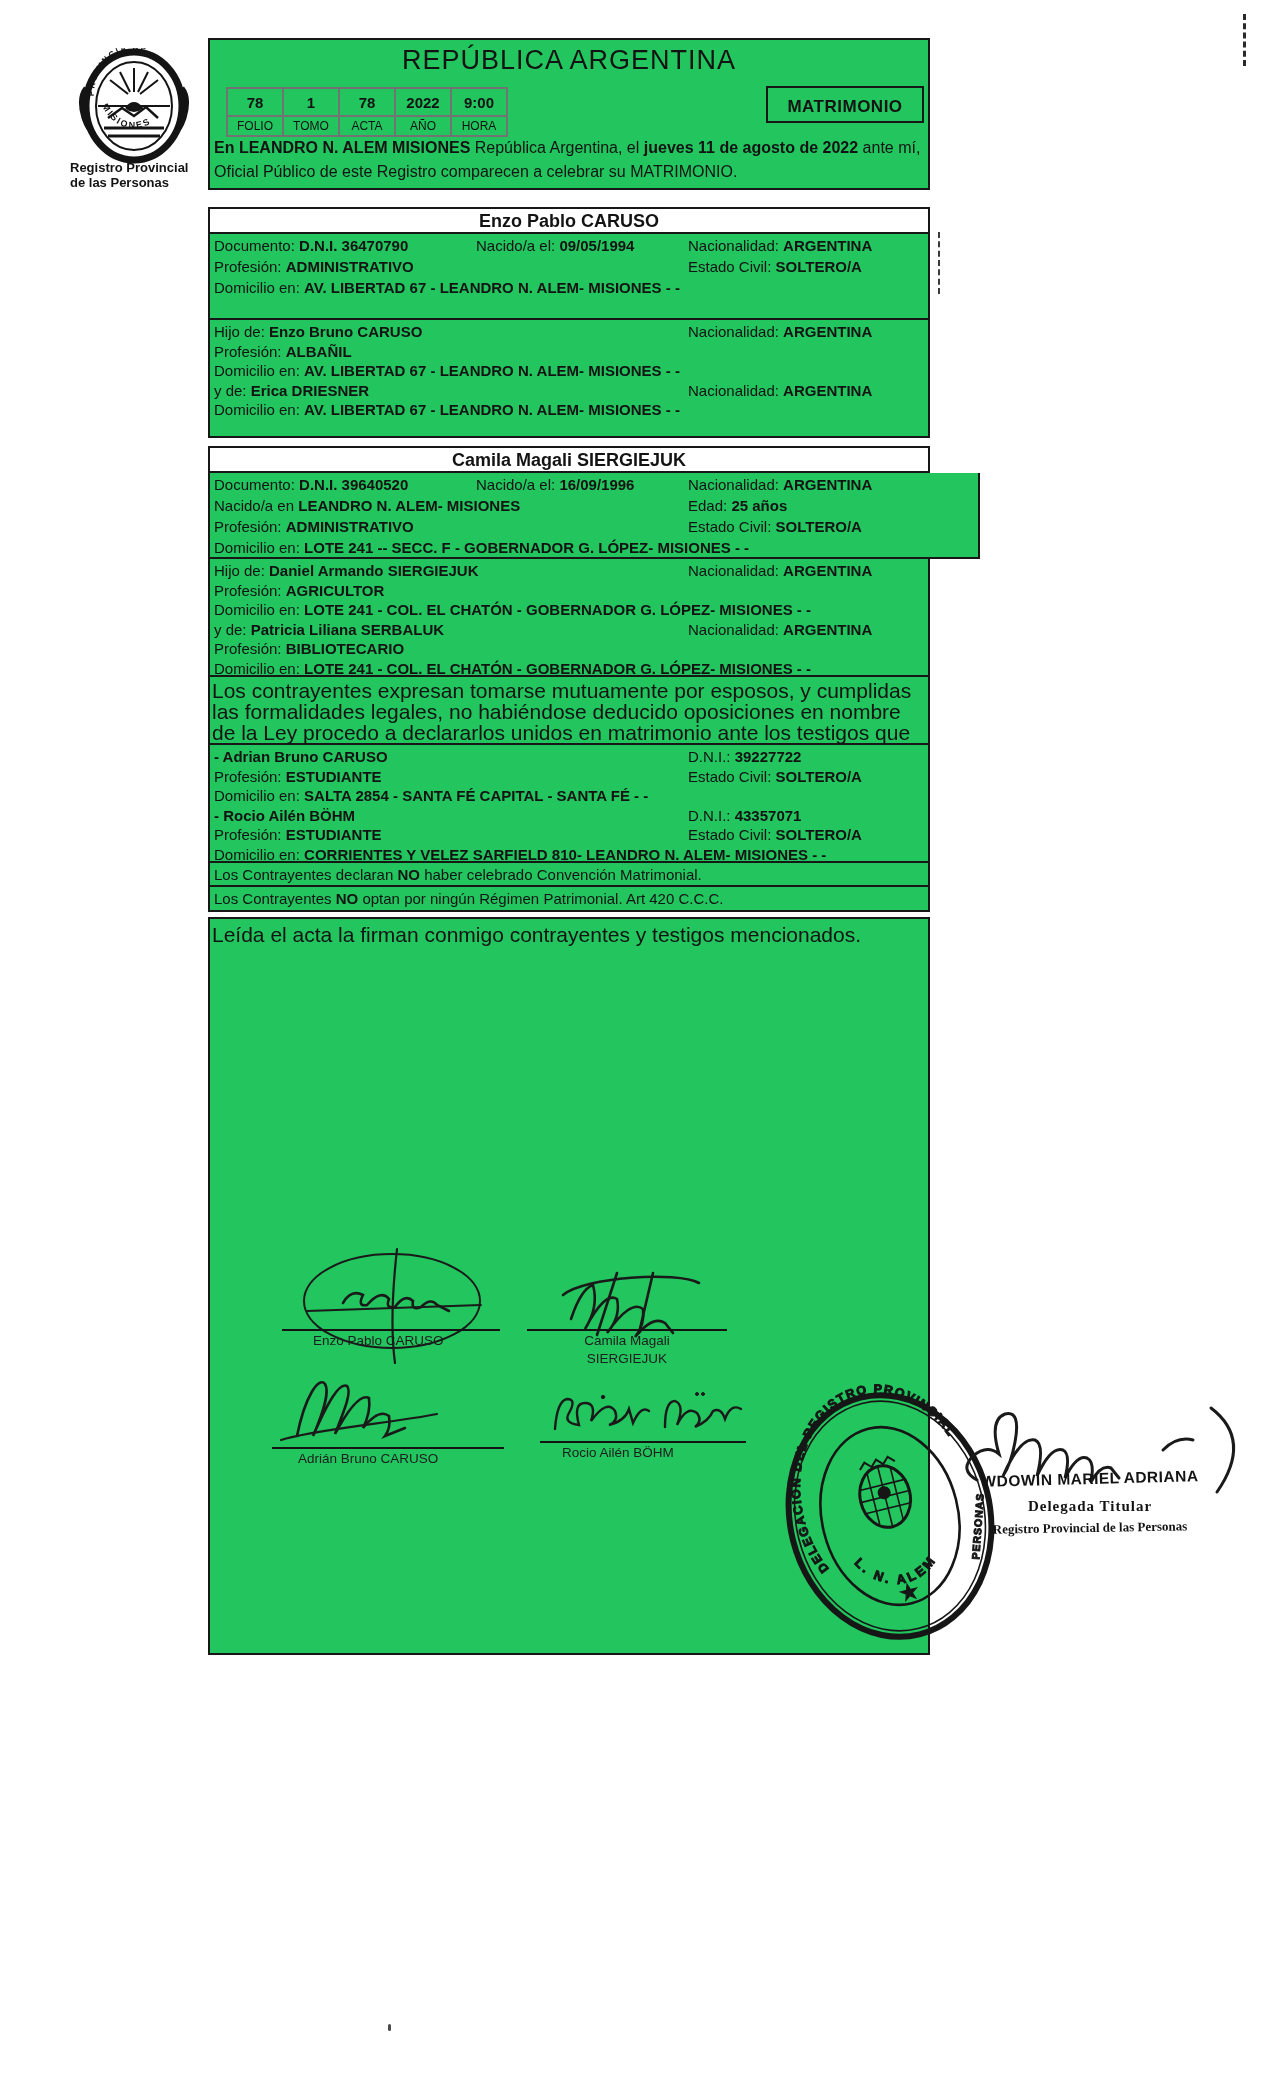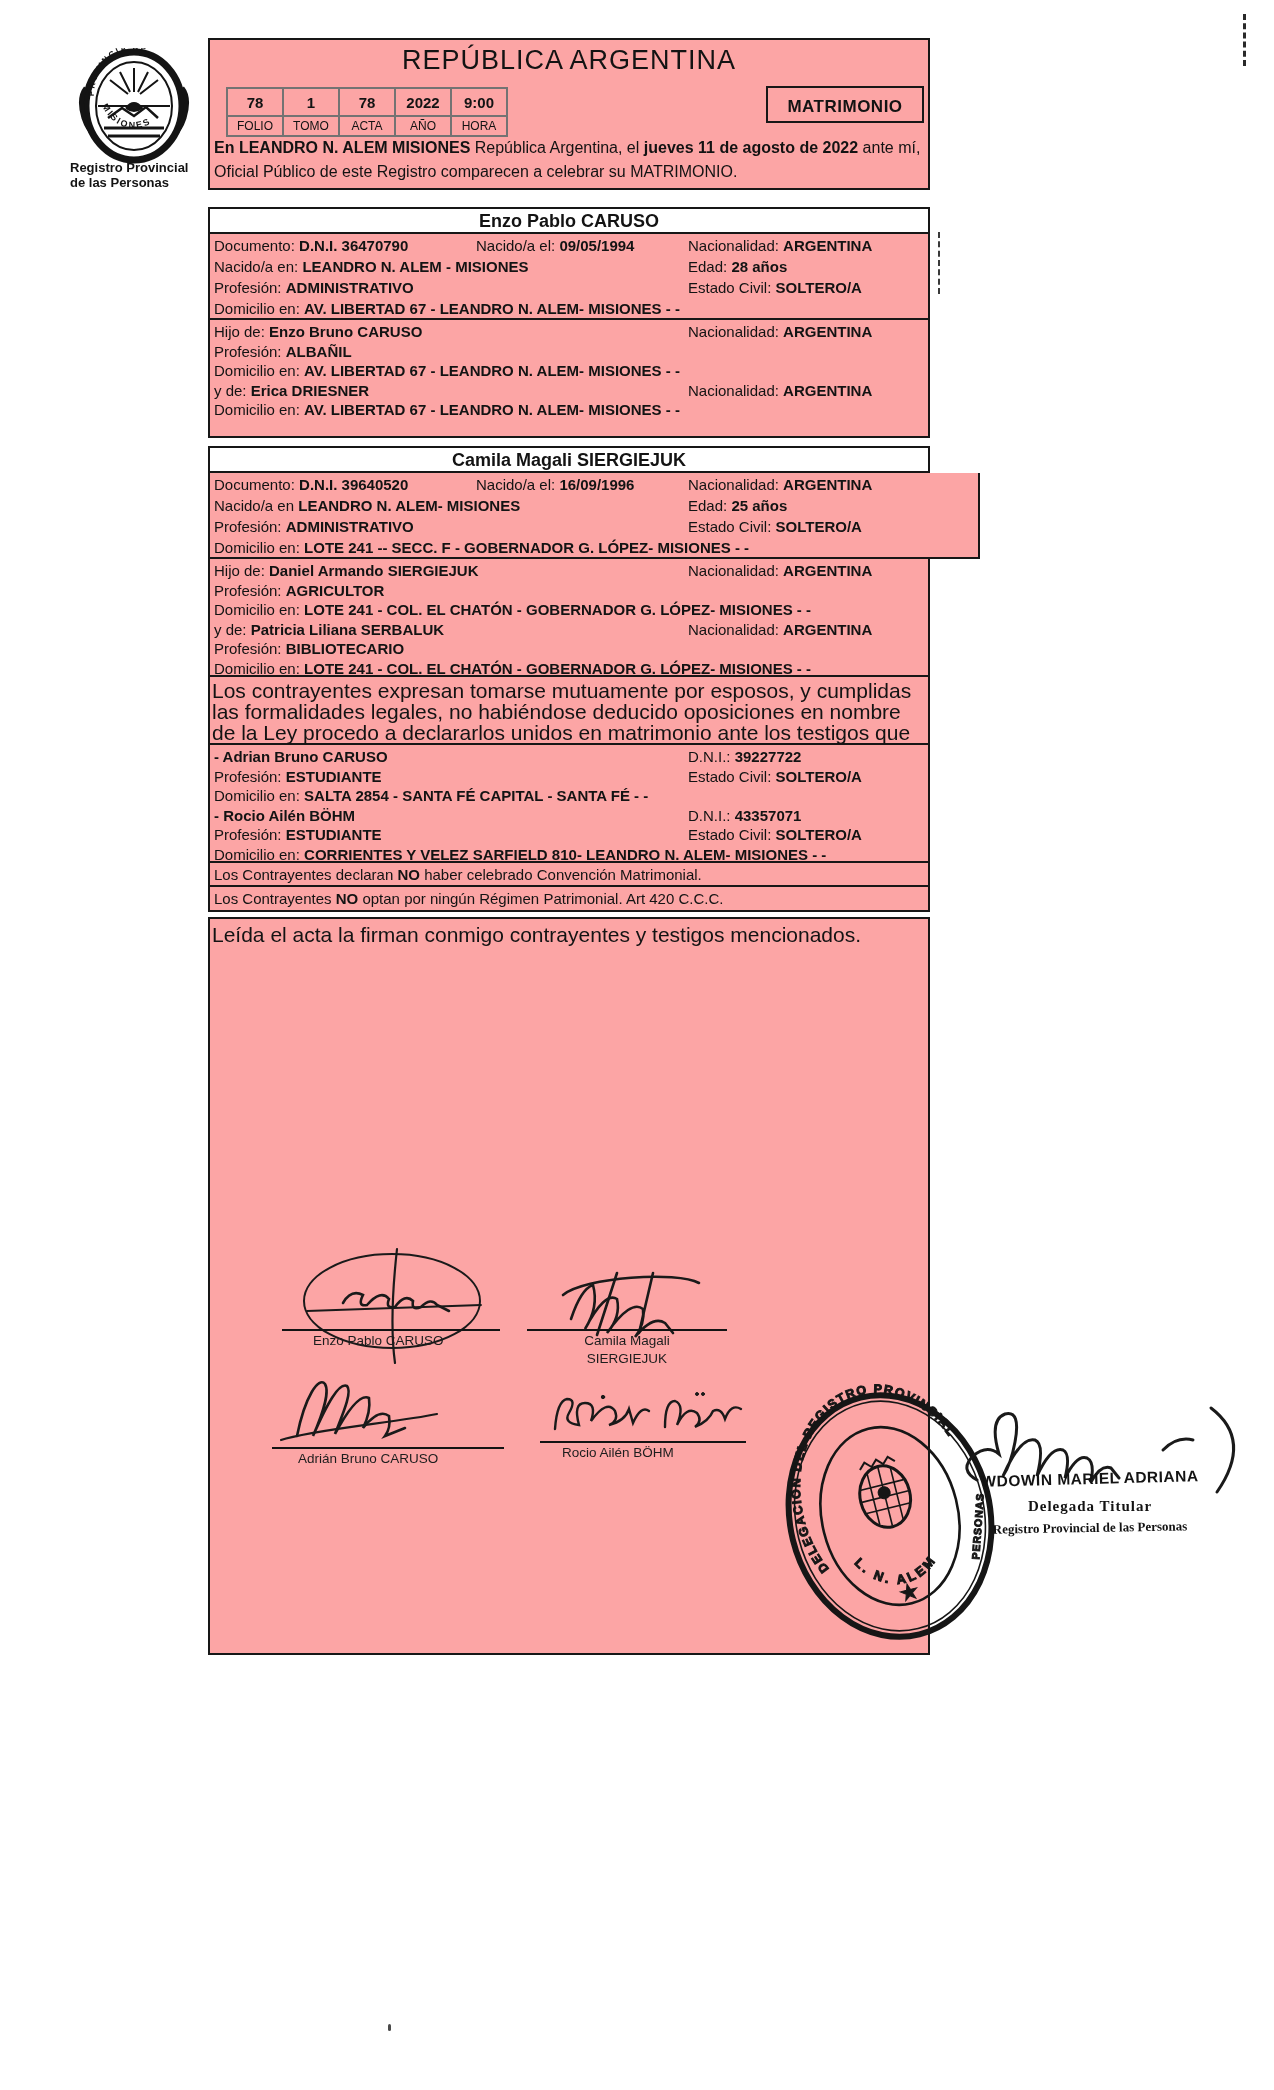--- a/index.html
+++ b/index.html
@@ -1,20 +1,20 @@
 <!DOCTYPE html>
 <html><head>
 <meta charset="utf-8">
 <style>
   html,body{margin:0;padding:0}
   body{width:1274px;height:2090px;background:#fff;position:relative;
        font-family:"Liberation Sans",sans-serif;color:#131313;}
   .doc{position:absolute;inset:0;overflow:hidden}
   b{font-weight:bold}
-  .box{position:absolute;border:2px solid #171717;background:#fca5a5;box-sizing:border-box}
+  .box{position:absolute;border:2px solid #171717;background:#22c55e;box-sizing:border-box}
   .nt{border-top:none}
   
   .hdr{left:208px;top:38px;width:722px;height:152px}
   .title{position:absolute;left:0;top:5px;width:100%;text-align:center;font-size:27px;letter-spacing:1px;white-space:nowrap}
   .rt{position:absolute;left:16px;top:47px;border-collapse:collapse}
   .rt td{border:2px solid #737373;text-align:center;padding:0 2px}
   .rt .vals td{height:26px;font-size:15px;font-weight:bold;min-width:50px}
   .rt .lbls td{height:18px;font-size:12px}
   .matri{position:absolute;left:556px;top:46px;width:158px;height:37px;border:2px solid #171717;
          text-align:center;line-height:37px;font-weight:bold;font-size:17px;letter-spacing:.5px;box-sizing:border-box}
@@ -116,24 +116,20 @@
   </div>
 
   <div class="namebar" style="top:207px">Enzo Pablo CARUSO</div>
   <div class="box nt sect" style="left:208px;top:234px;width:722px;height:86px">
     <div class="row">
       <span class="f"><span class="lbl">Documento:</span> <b>D.N.I. 36470790</b></span>
       <span class="f m"><span class="lbl">Nacido/a el:</span> <b>09/05/1994</b></span>
       <span class="f r"><span class="lbl">Nacionalidad:</span> <b>ARGENTINA</b></span>
     </div>
     <div class="row">
-      <span class="f"><span class="lbl">Nacido/a en:</span> <b>LEANDRO N. ALEM - MISIONES</b></span>
-      <span class="f r"><span class="lbl">Edad:</span> <b>28 años</b></span>
-    </div>
-    <div class="row">
       <span class="f"><span class="lbl">Profesión:</span> <b>ADMINISTRATIVO</b></span>
       <span class="f r"><span class="lbl">Estado Civil:</span> <b>SOLTERO/A</b></span>
     </div>
     <div class="row">
       <span class="f"><span class="lbl">Domicilio en:</span> <b>AV. LIBERTAD 67 - LEANDRO N. ALEM- MISIONES - -</b></span>
     </div>
   </div>
   <div class="box nt sect" style="left:208px;top:320px;width:722px;height:118px">
     <div class="row prow">
       <span class="f"><span class="lbl">Hijo de:</span> <b>Enzo Bruno CARUSO</b></span>

